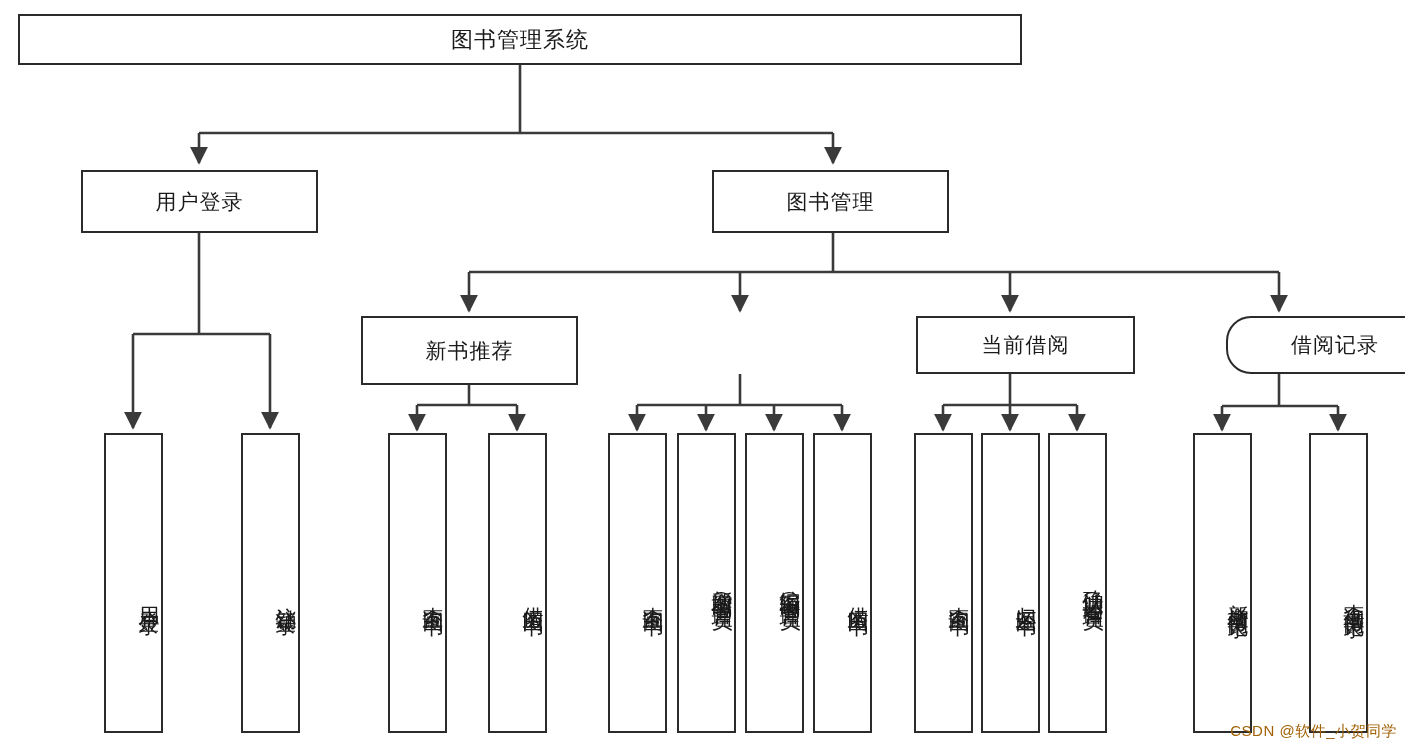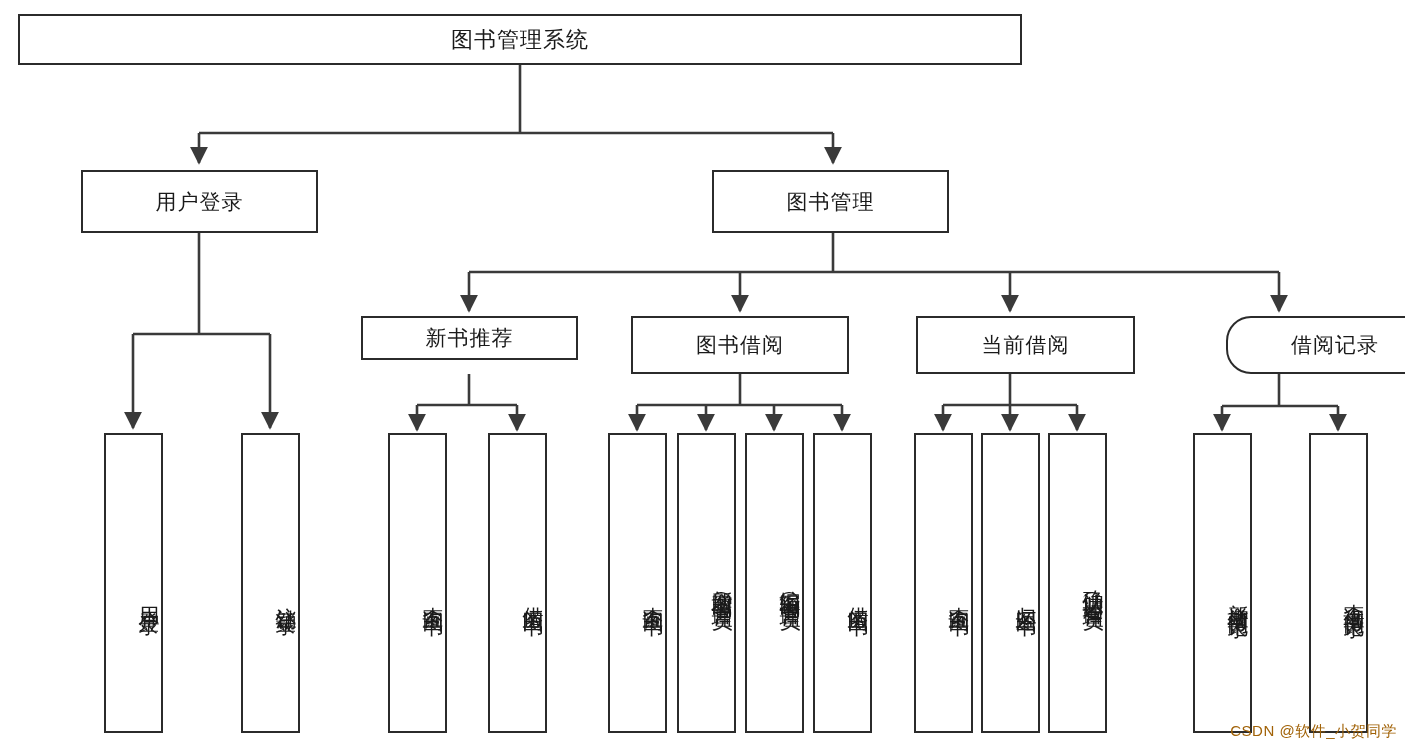--- a/index.html
+++ b/index.html
@@ -109,25 +109,22 @@
     <span class="lbl">图书管理系统</span>
   </div>
 
   <div class="node horiz" style="left:81px;top:170px;width:237px;height:63px;">
     <span class="lbl">用户登录</span>
   </div>
   <div class="node horiz" style="left:712px;top:170px;width:237px;height:63px;align-items:center;">
     <span class="lbl">图书管理</span>
   </div>
 
-  <div class="node horiz" style="left:361px;top:316px;width:217px;height:44px;">
+  <div class="node horiz" style="left:361px;top:316px;width:217px;height:69px;">
     <span class="lbl">新书推荐</span>
-  </div>
-  <div class="node horiz" style="left:631px;top:316px;width:218px;height:58px;">
-    <span class="lbl">图书借阅</span>
   </div>
   <div class="node horiz" style="left:901px;top:316px;width:219px;height:58px;margin-left:15px;">
     <span class="lbl">当前借阅</span>
   </div>
   <div class="node horiz" style="left:1226px;top:316px;width:218px;height:58px;border-radius:25px;">
     <span class="lbl">借阅记录</span>
   </div>
 
   <div class="node vert" style="left:104px;top:433px;width:59px;height:300px;">
     <span class="lbl">用户登录</span>

